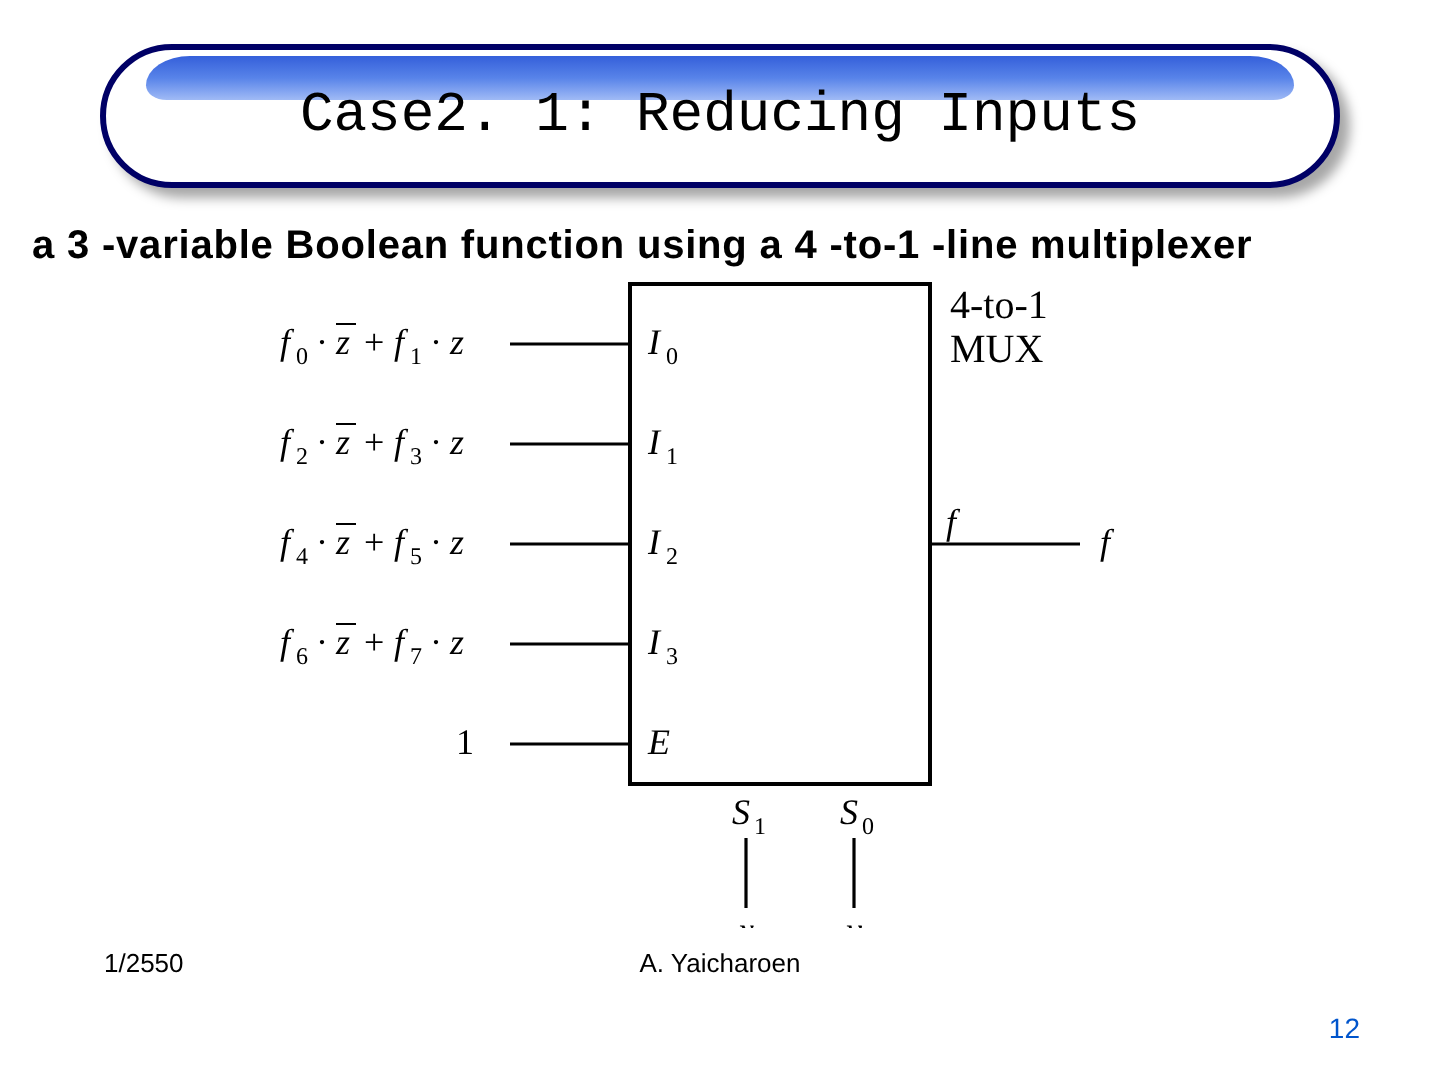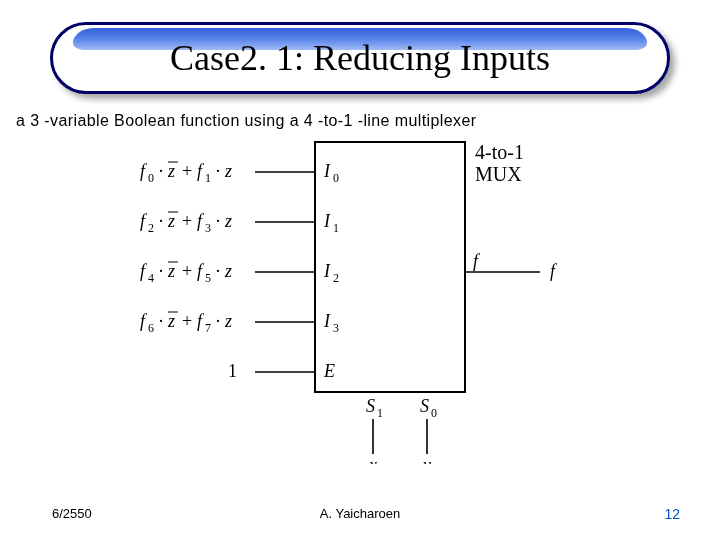--- a/index.html
+++ b/index.html
@@ -36,32 +36,32 @@
     top: 3px;
     left: 20px;
     right: 20px;
     height: 22px;
     border-radius: 30px 30px 14px 14px / 20px 20px 10px 10px;
     background: linear-gradient(to bottom, #2a57d8 0%, #4f7de8 50%, #9bb7f5 100%);
     opacity: 0.95;
   }
   .title-text {
     position: relative;
-    font-family: Liberation Serif, serif;
-    font-size: 36px;
+    font-family: Liberation Mono, monospace;
+    font-size: 28px;
     color: #000;
     z-index: 2;
     text-align: center;
   }
   .subtitle {
     position: absolute;
     top: 112px;
     left: 16px;
-    font-size: 16px;
-    font-weight: normal;
+    font-size: 20px;
+    font-weight: bold;
     color: #000;
     letter-spacing: 0.4px;
   }
   .diagram {
     position: absolute;
     top: 124px;
     left: 50%;
     transform: translateX(-50%);
     width: 480px;
     height: 340px;
@@ -71,21 +71,21 @@
     bottom: 18px;
     left: 0;
     right: 0;
     display: flex;
     justify-content: space-between;
     padding: 0 40px 0 52px;
     font-size: 13px;
     color: #000;
   }
   .footer-center { position: absolute; left: 50%; transform: translateX(-50%);}
-  .footer-right { color: #0055cc; font-size: 14px; }
+  .footer-right { color: #0055cc; font-size: 14px; margin-top: 32px; }
   .ital { font-style: italic; }
   svg text { font-family: "Times New Roman", Times, serif; }
 </style>
 </head>
 <body>
 
 <div class="title-container">
   <div class="title-box">
     <div class="title-gloss"></div>
     <div class="title-text">Case2. 1: Reducing Inputs</div>
@@ -187,16 +187,16 @@
   <g>
     <text x="300" y="288" font-size="18" class="ital">S</text>
     <text x="311" y="293" font-size="12">0</text>
     <line x1="307" y1="295" x2="307" y2="330" stroke="#000" stroke-width="1.6"></line>
     <text x="303" y="347" font-size="18" class="ital">y</text>
   </g>
 </svg>
 </div>
 
 <div class="footer">
-  <span>6/2550</span>
+  <span>1/2550</span>
   <span class="footer-center">A. Yaicharoen</span>
   <span class="footer-right">12</span>
 </div>
 
 </body></html>

